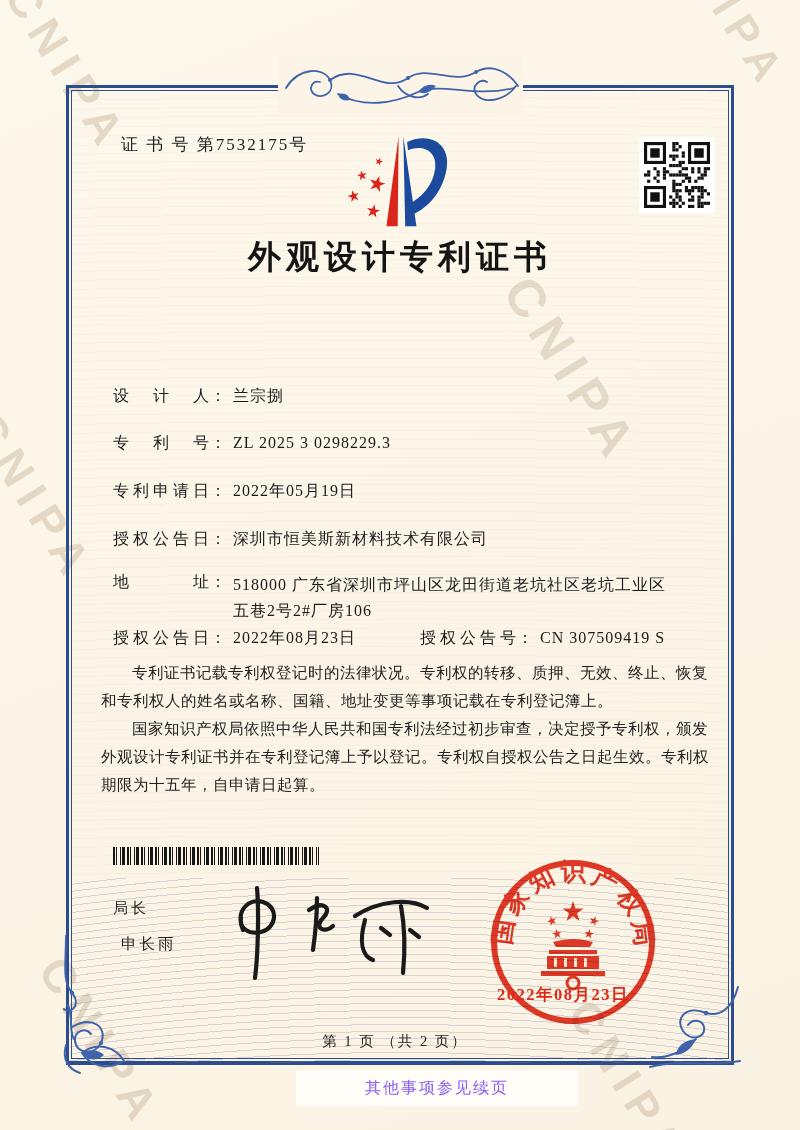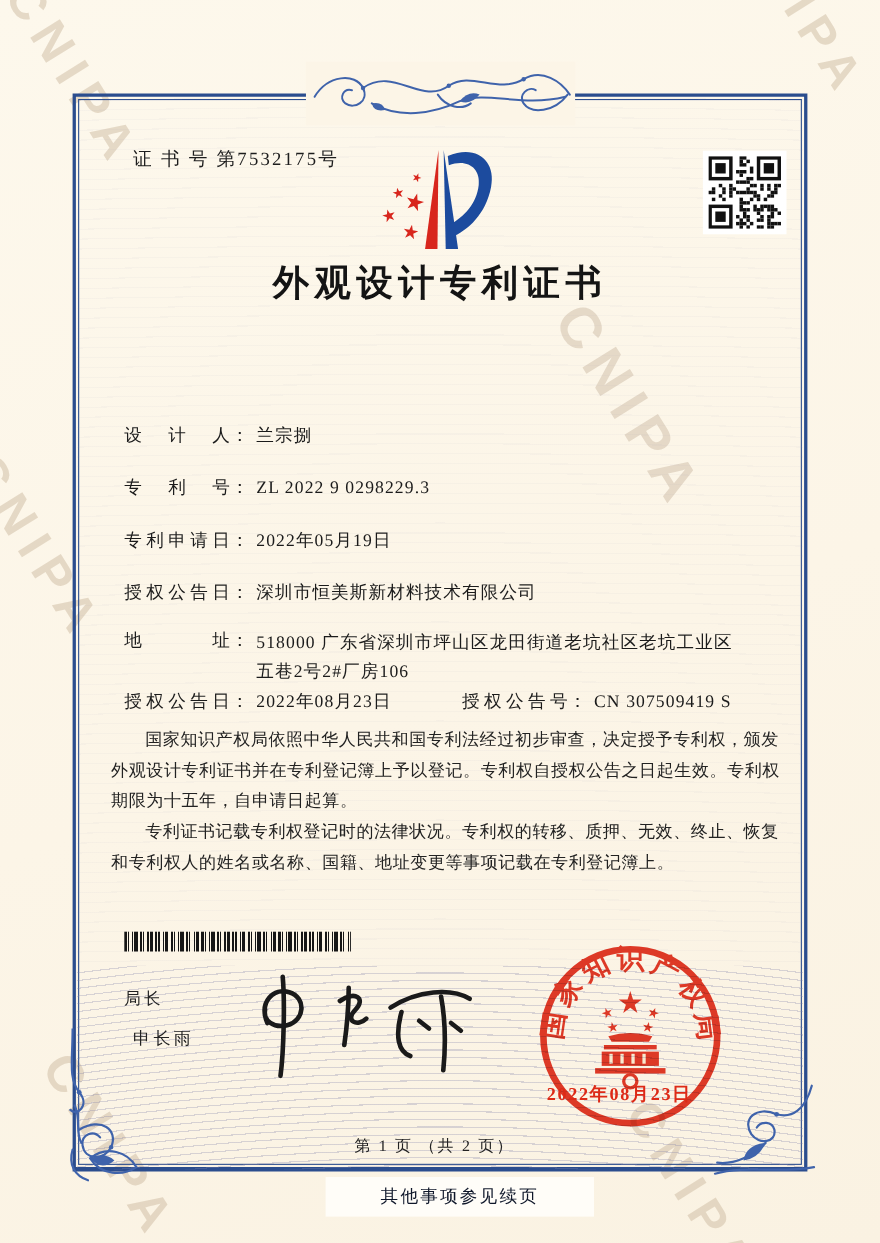--- a/index.html
+++ b/index.html
@@ -50,22 +50,22 @@
   .director-name{position:absolute;left:121px;top:934px;z-index:3;font-family:"Liberation Sans","DejaVu Sans",sans-serif;
                  font-size:15.5px;letter-spacing:3px;color:#222;text-align:center;}
   .signature{position:absolute;left:205px;top:878px;z-index:3;}
 
   .seal{position:absolute;left:487px;top:856px;z-index:3;mix-blend-mode:multiply;opacity:.95;}
   .seal-date{position:absolute;left:497px;top:984px;z-index:4;color:#dd2a17;font-weight:700;
              font-size:16.5px;letter-spacing:1.5px;white-space:nowrap;}
 
   .pagefoot{position:absolute;left:66px;top:1032px;width:658px;text-align:center;z-index:2;
             font-size:14.5px;letter-spacing:2px;color:#222;}
-  .contnote{position:absolute;left:296px;top:1070px;width:244px;height:36px;background:#fffdf8;z-index:2;
-            display:flex;align-items:center;justify-content:center;font-size:16px;letter-spacing:2px;color:#0f172a;}
+  .contnote{position:absolute;left:296px;top:1070px;width:282px;height:36px;background:#fffdf8;z-index:2;
+            display:flex;align-items:center;justify-content:center;font-size:16px;letter-spacing:2px;color:#8b5cf6;}
 </style>
 </head>
 <body>
 
 <div id="page">
 
   <div class="wm" style="left:-28px;top:40px;font-size:46px;">CNIPA</div>
   <div class="wm" style="left:636px;top:-18px;font-size:44px;">CNIPA</div>
   <div class="wm" style="left:468px;top:340px;font-size:52px;color:rgba(205,188,165,0.5);">CNIPA</div>
   <div class="wm" style="left:-62px;top:470px;font-size:46px;">CNIPA</div>
@@ -262,41 +262,41 @@
         <rect x="6.285714285714286" y="50.285714285714285" width="9.428571428571429" height="9.428571428571429" fill="#111"></rect>
       </svg>
   </div>
 
   <div class="title">外观设计专利证书</div>
 
   <div class="row" style="top:386px">
     <span class="lbl">设计人</span><span>：</span><span class="val">兰宗捌</span>
   </div>
   <div class="row" style="top:433px">
-    <span class="lbl">专利号</span><span>：</span><span class="val">ZL 2022 9 0298229.3</span>
+    <span class="lbl">专利号</span><span>：</span><span class="val">ZL 2025 3 0298229.3</span>
   </div>
   <div class="row" style="top:481px">
     <span class="lbl">专利申请日</span><span>：</span><span class="val">2022年05月19日</span>
   </div>
   <div class="row" style="top:529px">
     <span class="lbl">授权公告日</span><span>：</span><span class="val">深圳市恒美斯新材料技术有限公司</span>
   </div>
   <div class="row" style="top:572px">
     <span class="lbl">地址</span><span>：</span><span class="wrapval">518000 广东省深圳市坪山区龙田街道老坑社区老坑工业区五巷2号2#厂房106</span>
   </div>
   <div class="row" style="top:628px">
     <span class="lbl">授权公告日</span><span>：</span><span class="val">2022年08月23日</span>
     <span class="pair2">
       <span class="lbl">授权公告号</span><span>：</span><span class="val">CN 307509419 S</span>
     </span>
   </div>
 
   <div class="bodytext">
+    <p>专利证书记载专利权登记时的法律状况。专利权的转移、质押、无效、终止、恢复和专利权人的姓名或名称、国籍、地址变更等事项记载在专利登记簿上。</p>
     <p>国家知识产权局依照中华人民共和国专利法经过初步审查，决定授予专利权，颁发外观设计专利证书并在专利登记簿上予以登记。专利权自授权公告之日起生效。专利权期限为十五年，自申请日起算。</p>
-    <p>专利证书记载专利权登记时的法律状况。专利权的转移、质押、无效、终止、恢复和专利权人的姓名或名称、国籍、地址变更等事项记载在专利登记簿上。</p>
   </div>
 
   <div class="barcode"></div>
 
   <div class="director-title">局长</div>
   <div class="director-name">申长雨</div>
 
   <svg class="signature" width="230" height="105" viewBox="0 0 230 105">
     <g stroke="#1a1a1a" stroke-width="4.2" fill="none" stroke-linecap="round" stroke-linejoin="round">
       <path d="M38,52 C30,32 44,20 58,24 C74,29 72,50 56,54 C44,57 34,50 36,40"></path>

